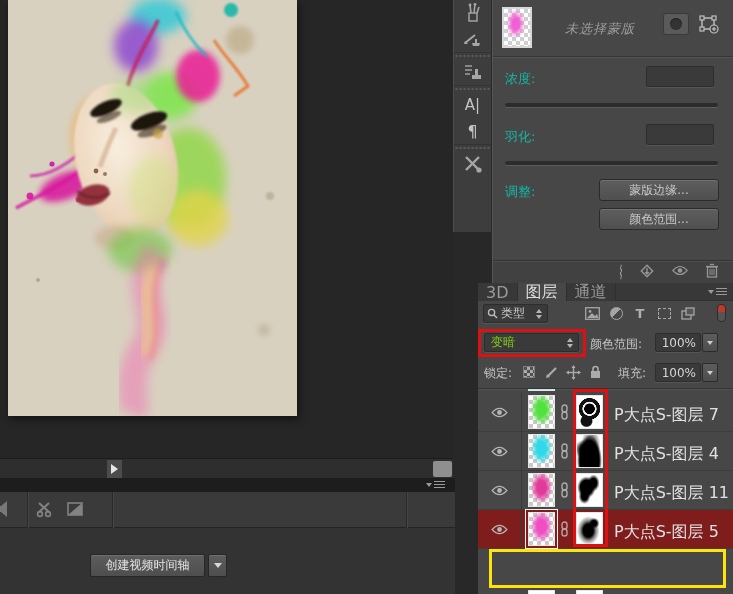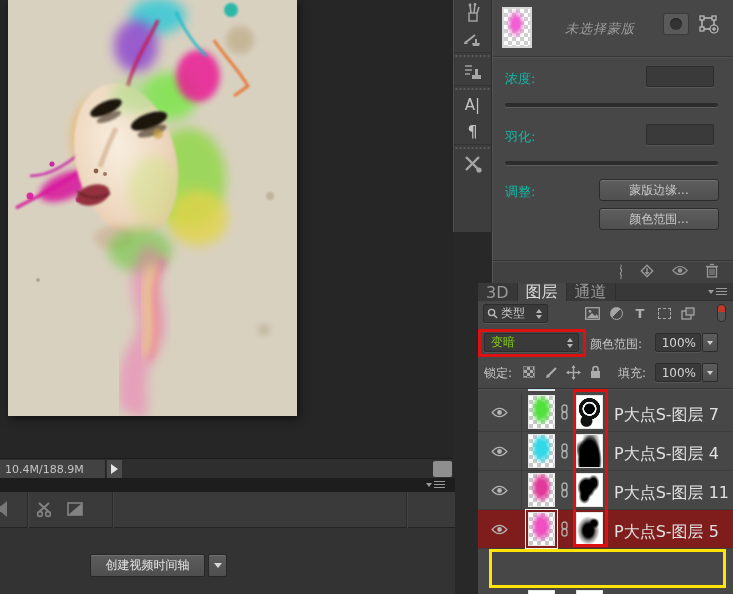--- a/index.html
+++ b/index.html
@@ -183,23 +183,20 @@
 
         <ellipse cx="132" cy="250" rx="32" ry="22" fill="#6cc83e" opacity=".6" filter="url(#b6)"></ellipse>
         <path d="M150 252 C118 292 162 312 134 352 C116 382 130 400 124 414" stroke="#f06fb2" stroke-width="28" fill="none" opacity=".5" filter="url(#b6)"></path>
         <path d="M148 266 C130 300 152 322 138 356" stroke="#f0e070" stroke-width="13" fill="none" opacity=".6" filter="url(#b6)"></path>
         <path d="M156 260 C136 296 158 318 142 360" stroke="#e8359c" stroke-width="4" fill="none" opacity=".45" filter="url(#b3)"></path>
       </svg>
     </div>
   </div>
 
   <div id="status-bar">
-    <div id="status-field">
-      <span>10.4M/188.9M</span>
-    </div>
     <div id="status-flyout">
         <span class="tri"></span>
       </div>
     <div id="status-scroll-thumb"></div>
   </div>
 
   <div id="timeline">
     <div id="timeline-header">
       <span class="panel-menu-icon" style="right:10px; top:3px;">
         <span class="tri-dn"></span>

